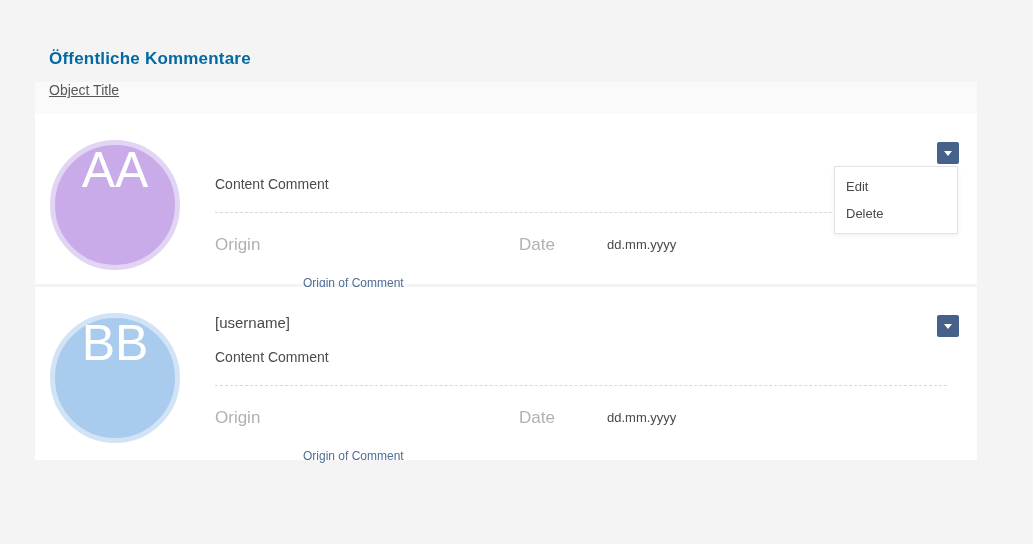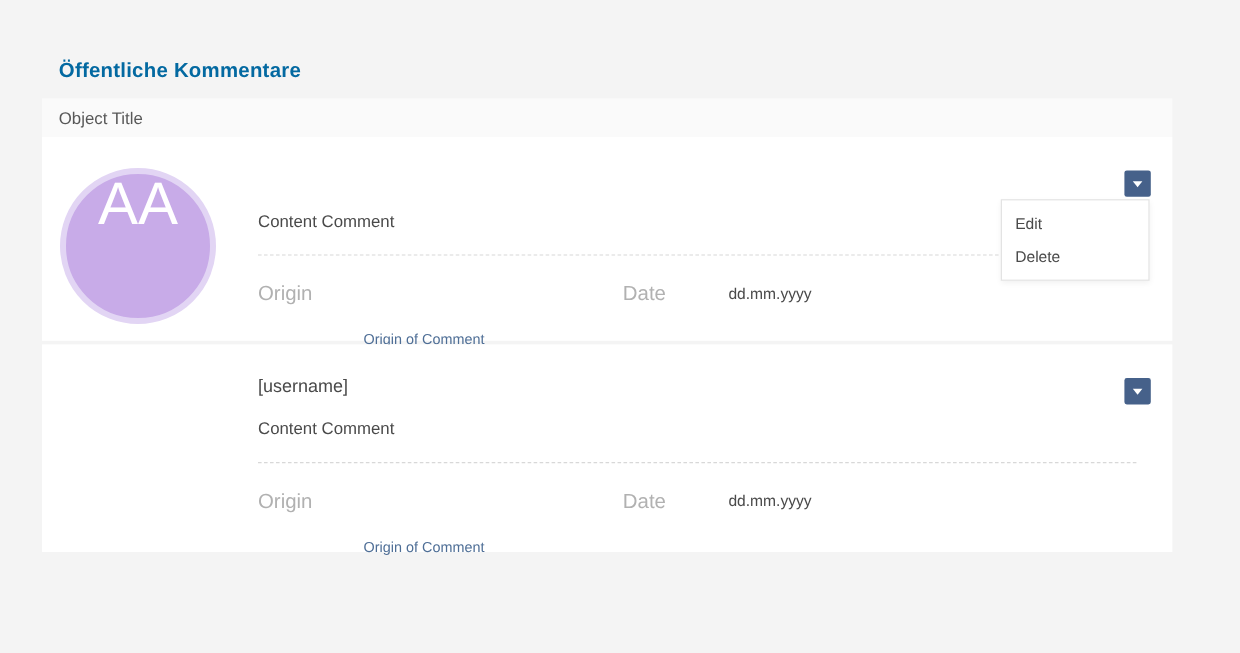--- a/index.html
+++ b/index.html
@@ -12,23 +12,23 @@
   }
   .page-title{
     position:absolute;left:49px;top:49px;
     font-size:17px;font-weight:700;color:#0369a1;letter-spacing:.2px;
   }
   .panel{
     position:absolute;left:35px;top:82px;width:942px;
   }
   .object-title-bar{
     height:32px;background:#fafafa;
-    display:flex;align-items:center;
+    display:flex;align-items:flex-start;
     padding-left:14px;box-sizing:border-box;
-    font-size:14px;color:#585858;
+    font-size:14px;color:#585858;text-decoration:underline;
   }
   .card{
     position:relative;background:#ffffff;height:170px;
   }
   .card.second{margin-top:3px;height:173px;}
   .avatar{
     position:absolute;left:15px;top:26px;
     width:120px;height:120px;border-radius:50%;
     display:flex;align-items:flex-start;justify-content:center;
     color:#ffffff;font-size:50px;line-height:1;
@@ -111,20 +111,23 @@
     <span class="meta-label date-label">Date</span>
     <span class="meta-value">dd.mm.yyyy</span>
 
     <div class="dd-menu">
       <div class="dd-item">Edit</div>
       <div class="dd-item">Delete</div>
     </div>
   </div>
 
   <div class="card second">
+    <div class="avatar" style="background: rgb(169, 203, 238); border-color: rgb(210, 227, 246);">
+      <span>BB</span>
+    </div>
     <div class="author">[username]</div>
     <button class="dd-toggle" style="background: rgb(70, 97, 138);">
       <span class="caret-down"></span>
     </button>
     <div class="content">Content Comment</div>
     <div class="dashed-sep"></div>
     <span class="meta-label origin-label">Origin</span>
     <a class="meta-link" style="color: rgb(78, 110, 150);">Origin of Comment</a>
     <span class="meta-label date-label">Date</span>
     <span class="meta-value">dd.mm.yyyy</span>

